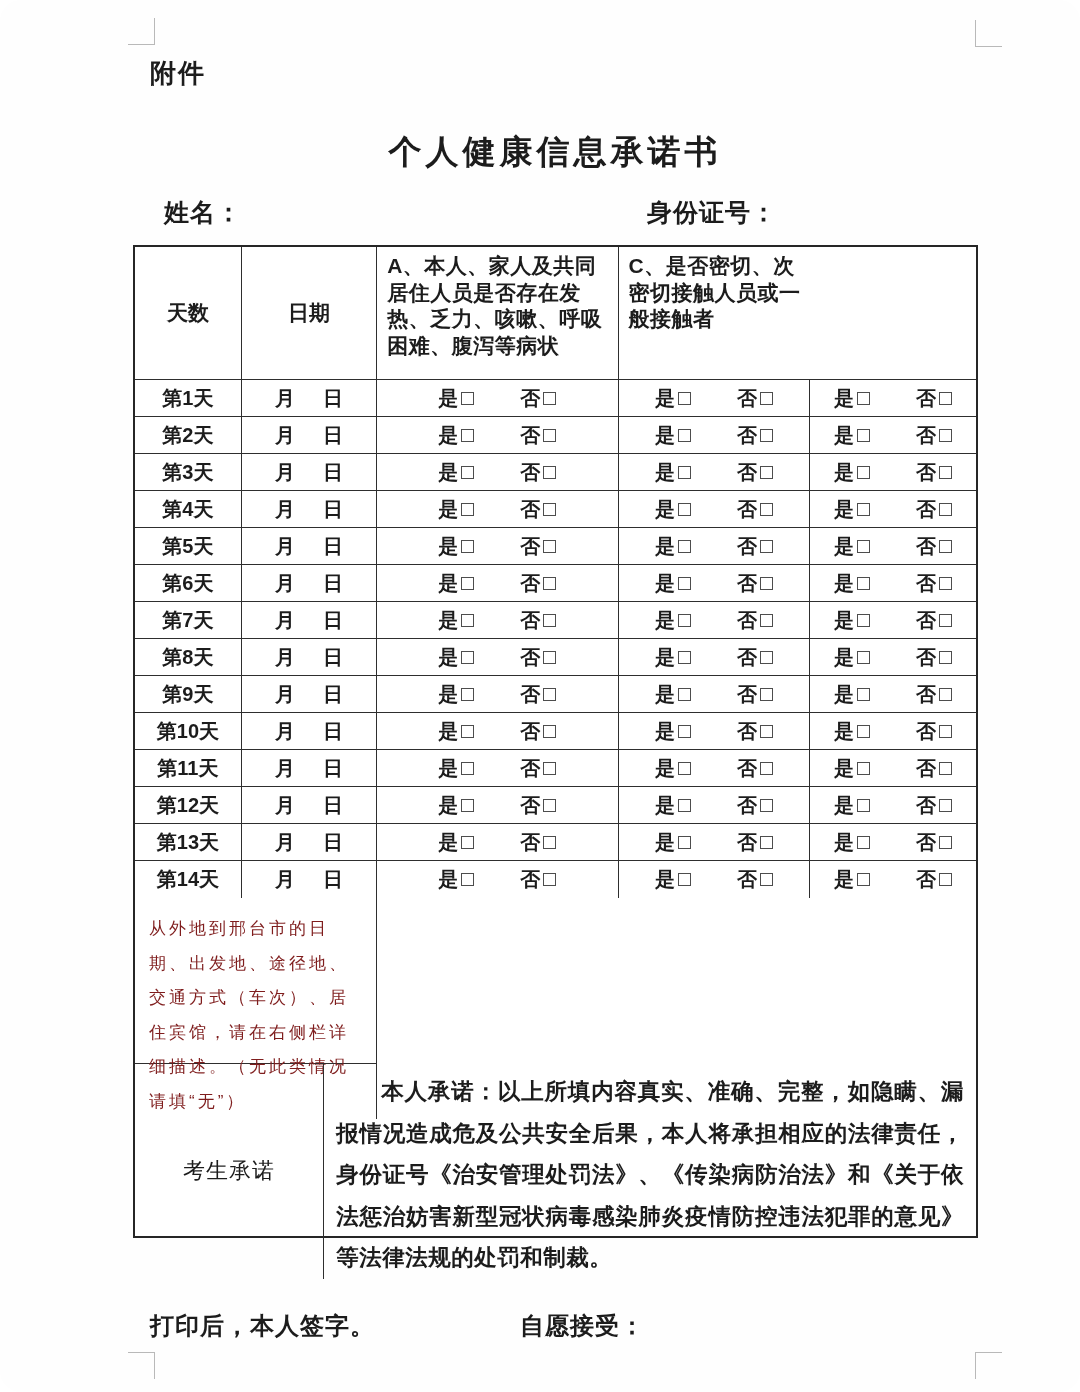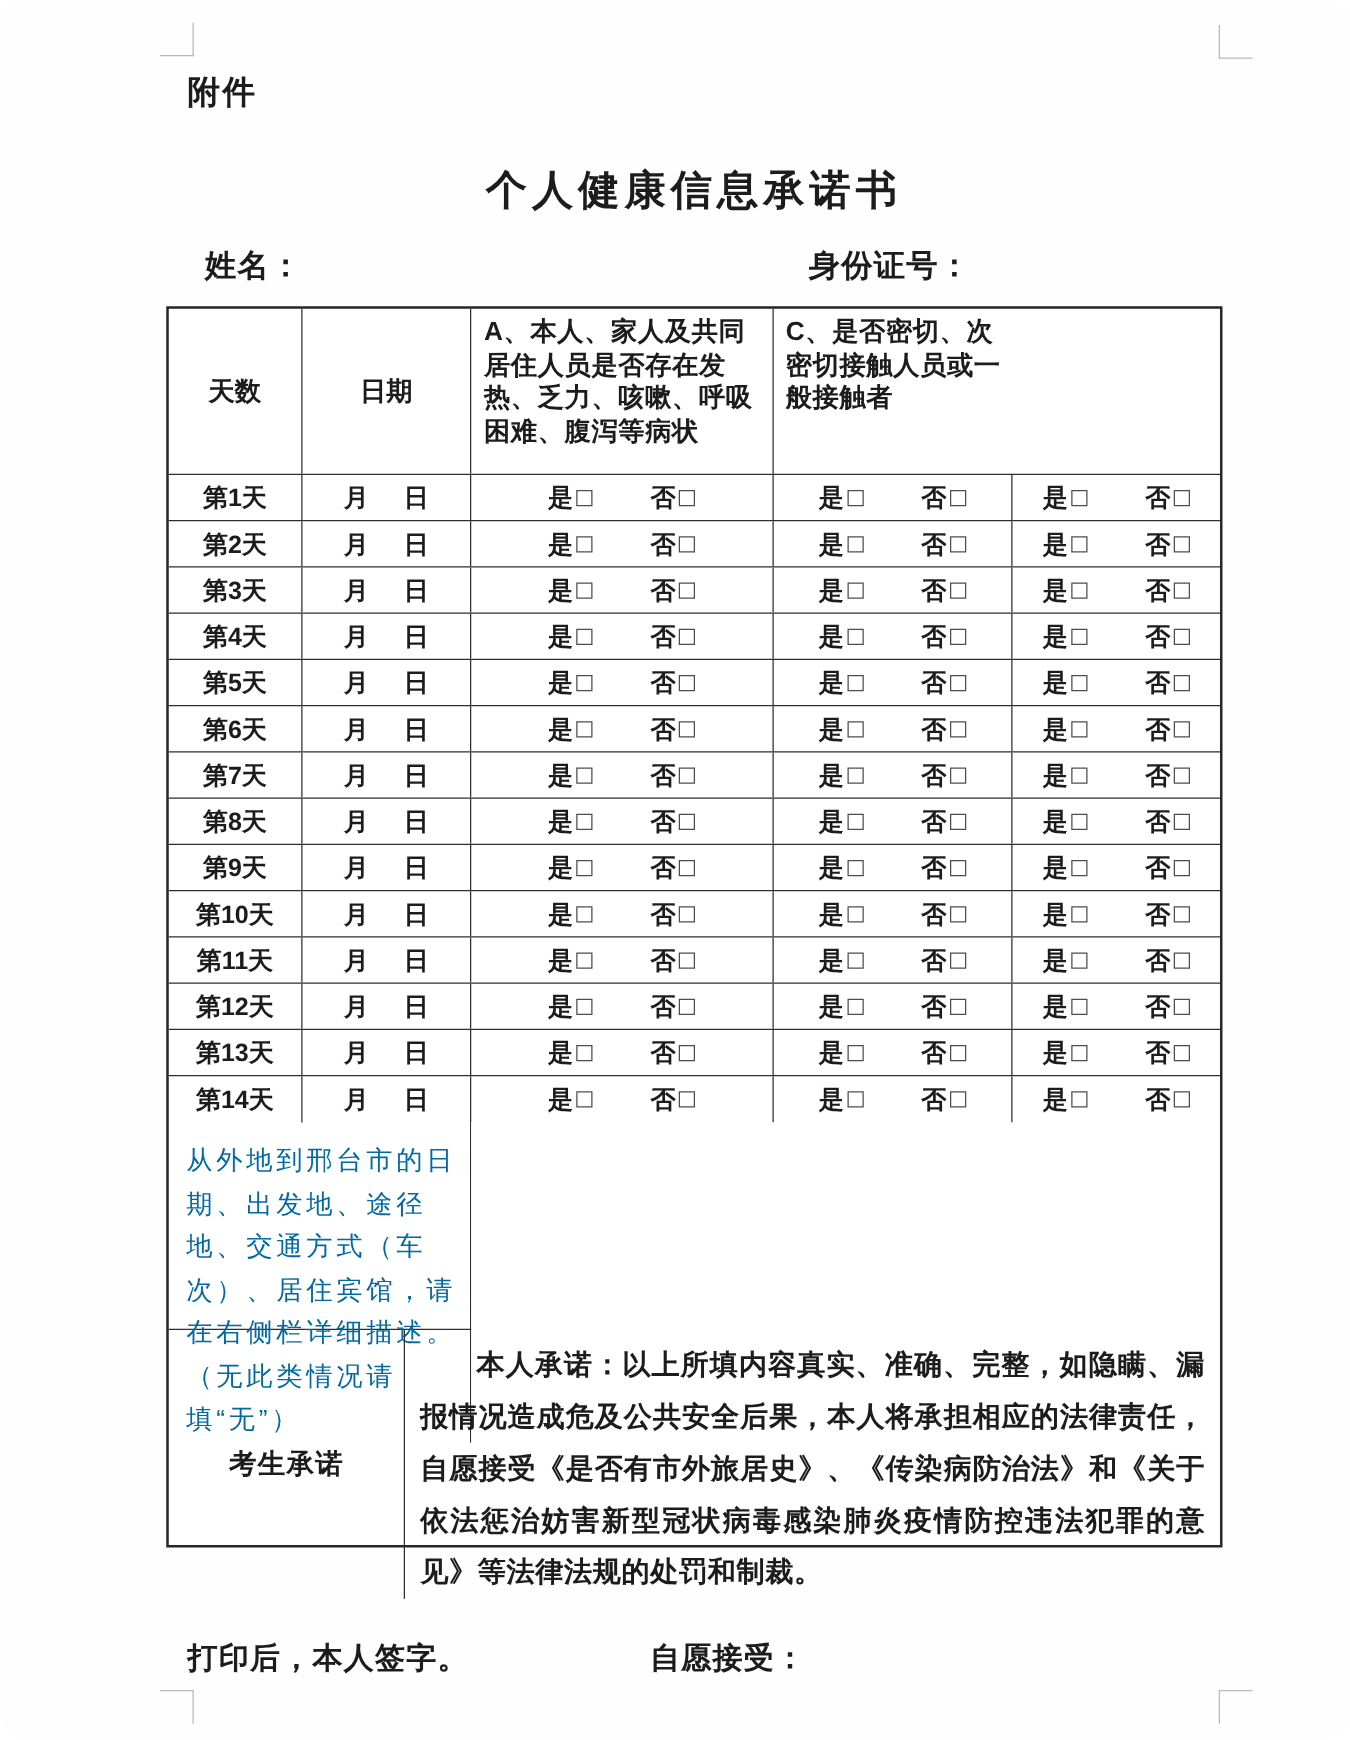--- a/index.html
+++ b/index.html
@@ -62,27 +62,27 @@
   .yn { display: inline-flex; align-items: center; }
   .cb {
     width: 13px; height: 13px; border: 1.5px solid #4d4d4d;
     display: inline-block; margin-left: 3px; background: #fff;
   }
 
   .travel-row { height: 166px; }
   .travel-note {
     align-items: flex-start; justify-content: flex-start;
     padding: 14px 10px 0 14px;
-    font-size: 21px; font-weight: 400; line-height: 34.5px;
-    letter-spacing: 3px; color: #0369a1;
+    font-size: 17px; font-weight: 400; line-height: 34.5px;
+    letter-spacing: 3px; color: #7f1d1d;
   }
   .travel-input { background: #fff; }
 
   .promise-row { height: 172px; }
-  .promise-label { font-size: 22px; font-weight: 700; letter-spacing: 1px; }
+  .promise-label { font-size: 22px; font-weight: 400; letter-spacing: 1px; }
   .promise-cell { align-items: flex-start; justify-content: flex-start; padding: 7px 12px 0 12px; }
   .promise-text {
     font-size: 22.5px; font-weight: 700; line-height: 41.5px;
     text-indent: 2em; letter-spacing: 0.5px; text-align: justify;
   }
 
   .footer { position: absolute; left: 0; top: 1310px; width: 1080px; height: 36px; }
   .footer .ft { position: absolute; font-size: 24px; font-weight: 600; letter-spacing: 1px; }
   .ft-left { left: 150px; }
   .ft-right { left: 520px; }
@@ -764,21 +764,21 @@
 </div>
 
     <div class="trow cols-trav travel-row">
       <div class="cell travel-note">从外地到邢台市的日期、出发地、途径地、交通方式（车次）、居住宾馆，请在右侧栏详细描述。（无此类情况请填“无”）</div>
       <div class="cell travel-input"></div>
     </div>
 
     <div class="trow cols-prom promise-row">
       <div class="cell promise-label">考生承诺</div>
       <div class="cell promise-cell">
-        <p class="promise-text">本人承诺：以上所填内容真实、准确、完整，如隐瞒、漏报情况造成危及公共安全后果，本人将承担相应的法律责任，自愿接受《是否有市外旅居史》、《传染病防治法》和《关于依法惩治妨害新型冠状病毒感染肺炎疫情防控违法犯罪的意见》等法律法规的处罚和制裁。</p>
+        <p class="promise-text">本人承诺：以上所填内容真实、准确、完整，如隐瞒、漏报情况造成危及公共安全后果，本人将承担相应的法律责任，身份证号《治安管理处罚法》、《传染病防治法》和《关于依法惩治妨害新型冠状病毒感染肺炎疫情防控违法犯罪的意见》等法律法规的处罚和制裁。</p>
       </div>
     </div>
 
   </div>
 
   <div class="footer">
     <span class="ft ft-left">打印后，本人签字。</span>
     <span class="ft ft-right">自愿接受：</span>
     <span class="fill-blank blank-sign"></span>
   </div>

